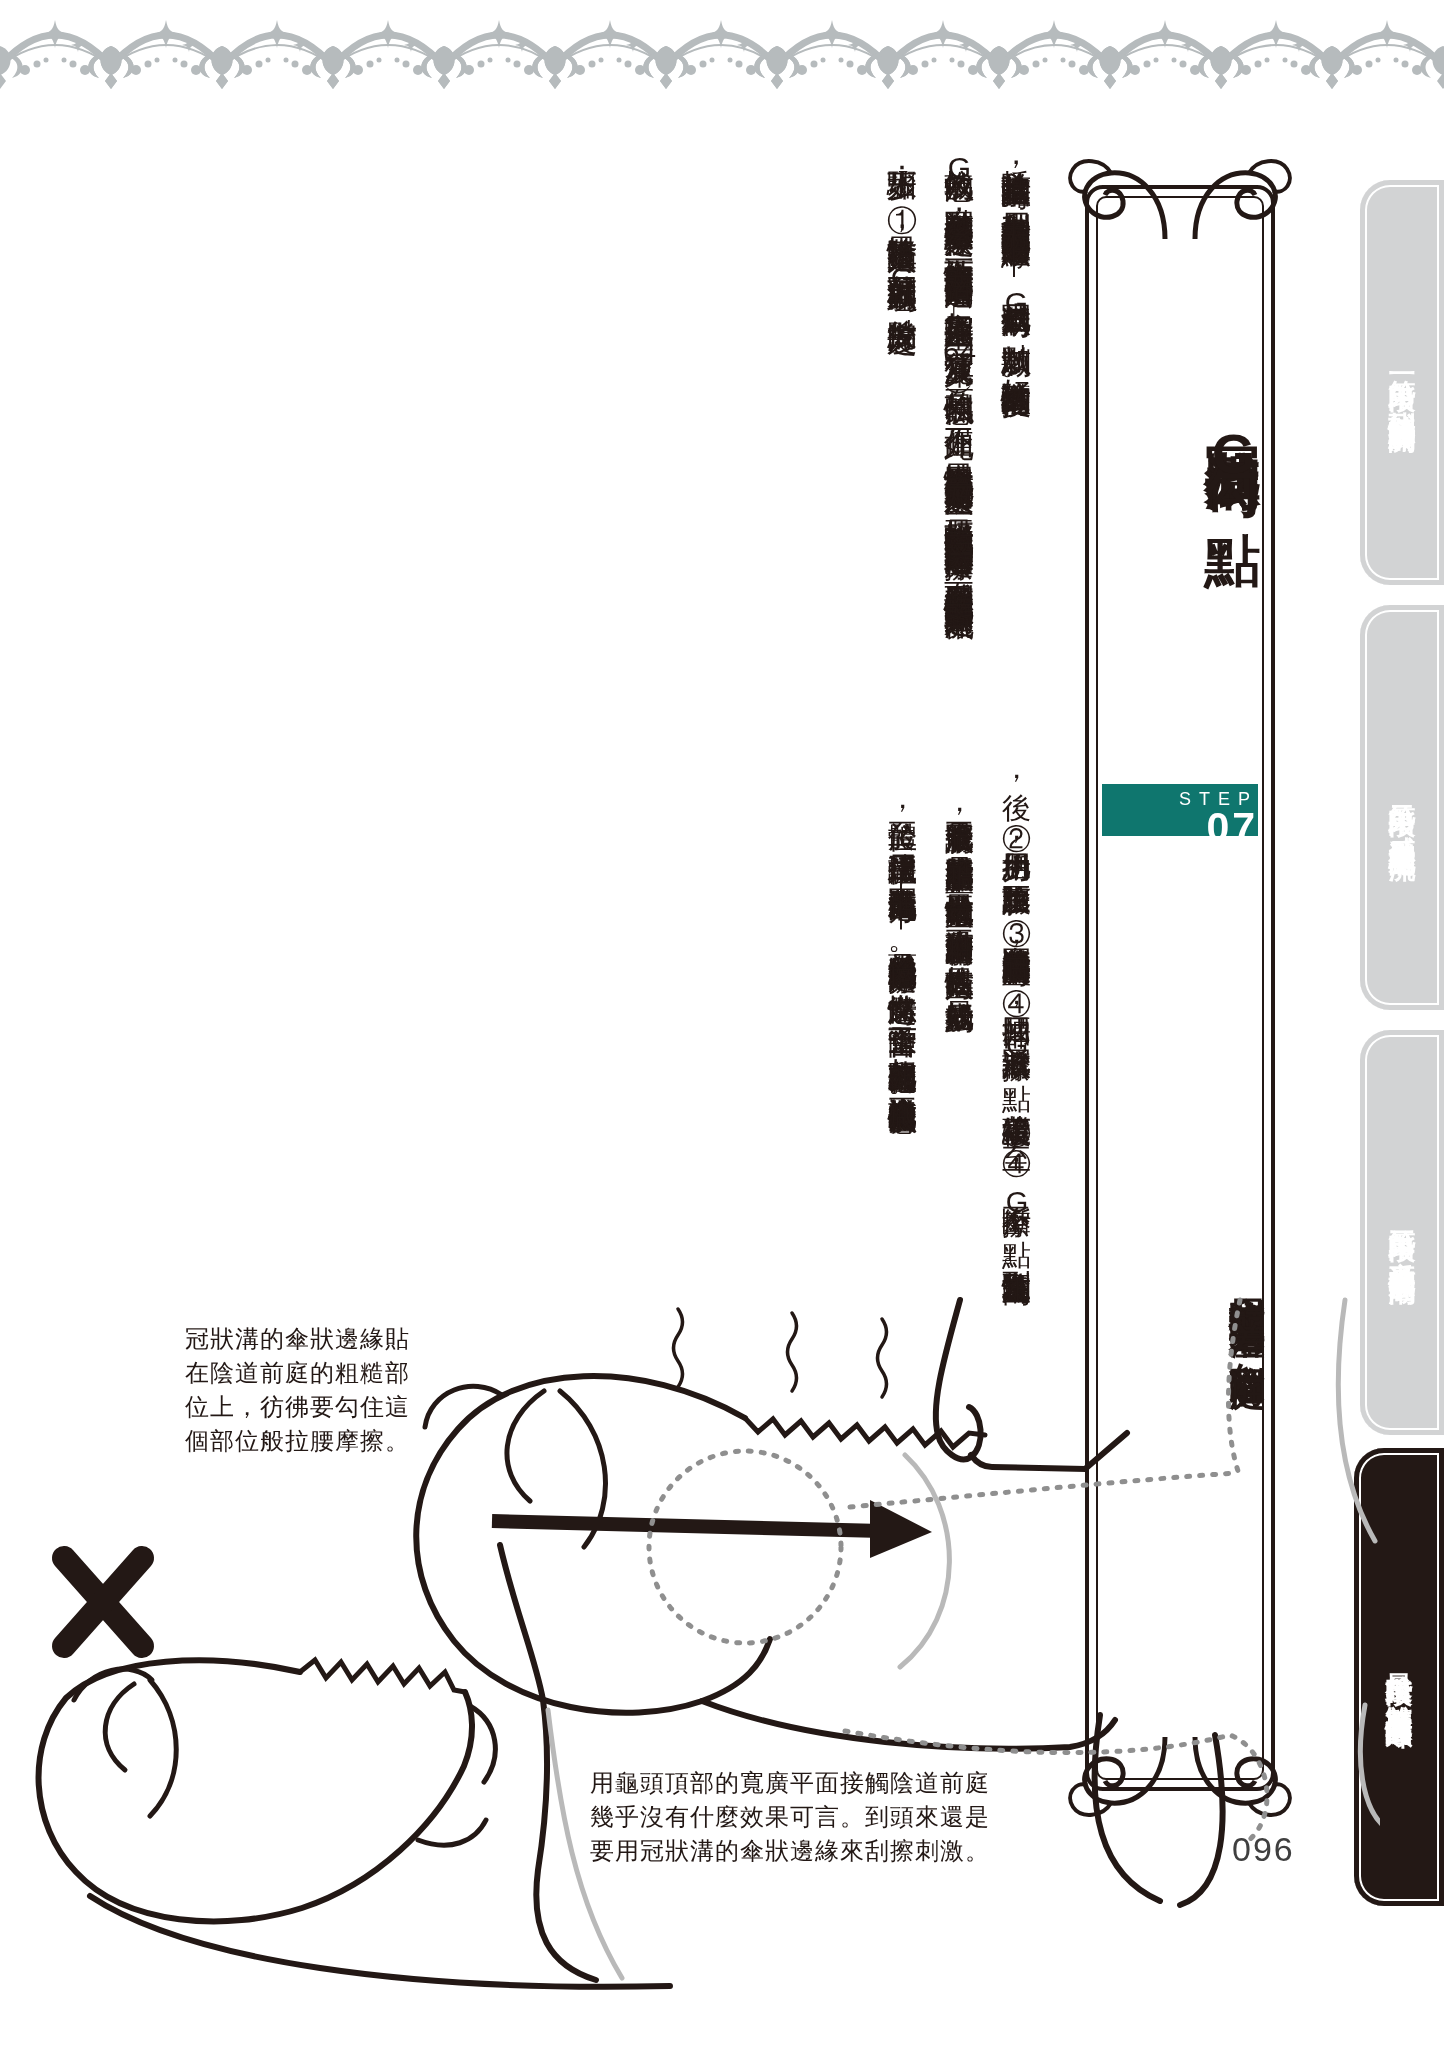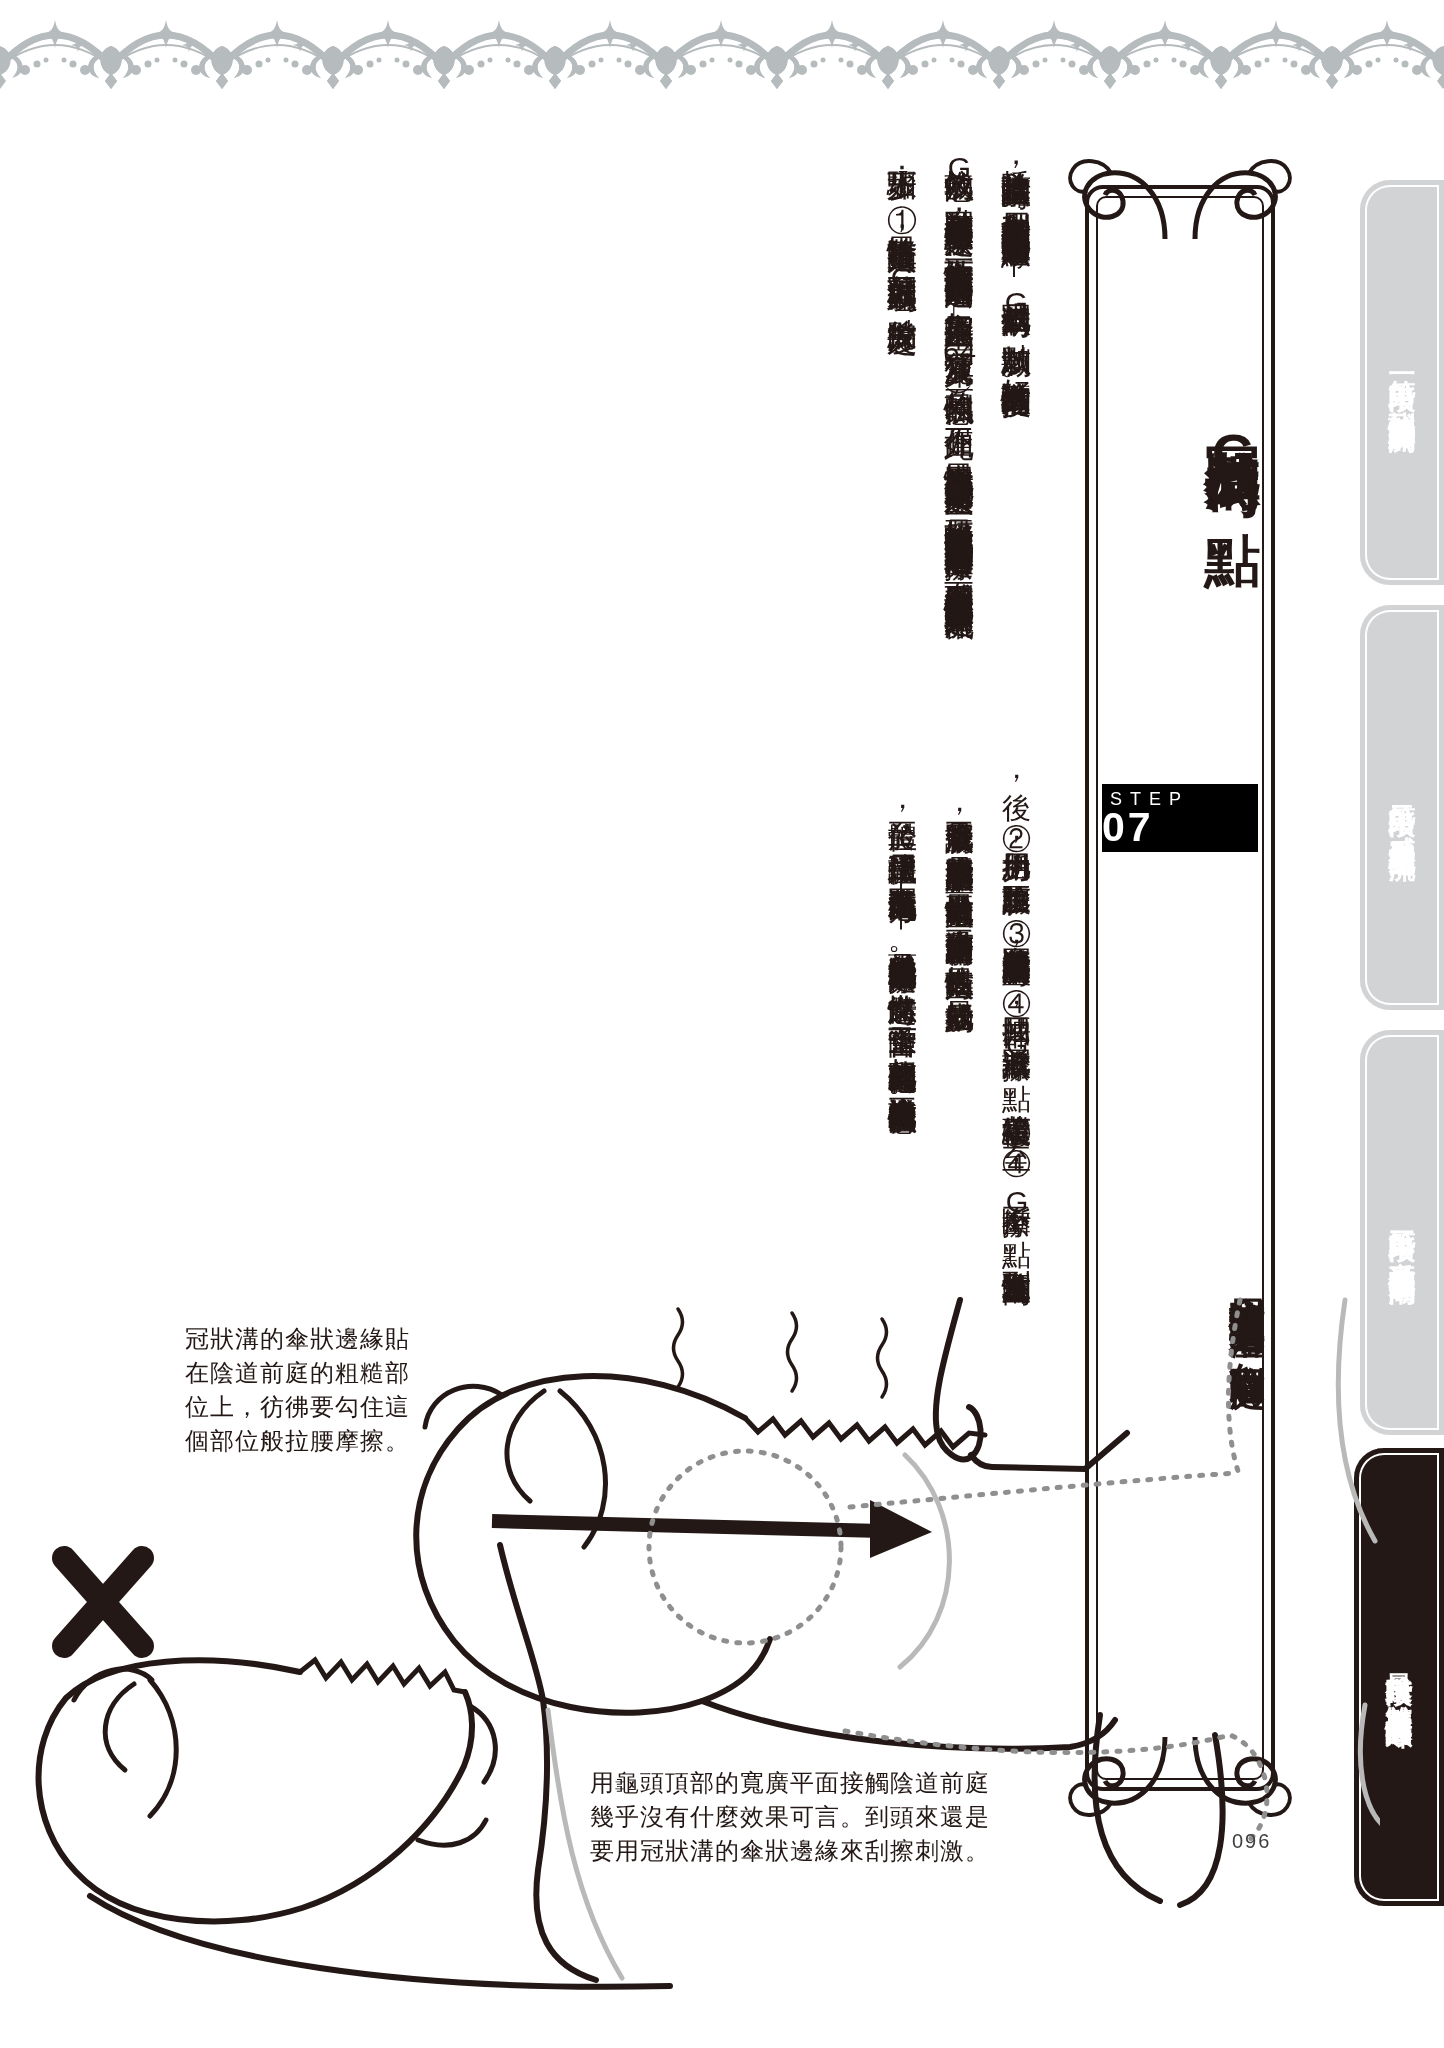--- a/index.html
+++ b/index.html
@@ -36,22 +36,22 @@
   .c-bl { left:-30px; bottom:-32px; transform:scale(-1,-1); }
   .c-br { right:-30px; bottom:-32px; transform:scaleY(-1); }
 
   .box-title {
     position:absolute; left:0; right:0; top:48px; height:420px;
     writing-mode:vertical-rl; text-orientation:upright;
     font-size:56px; font-weight:bold; letter-spacing:4px;
     margin:auto; text-align:start; display:flex; justify-content:center;
   }
   .step {
-    position:absolute; left:13px; right:13px; top:595px; height:68px;
-    background:#000000; color:#fff; text-align:left;
+    position:absolute; left:13px; right:13px; top:595px; height:52px;
+    background:#0f766e; color:#fff; text-align:right;
   }
   .step-label { font-size:18px; letter-spacing:8px; padding-top:5px; padding-left:8px; }
   .step-num   { font-size:41px; font-weight:bold; line-height:0.85; letter-spacing:3px; }
   .box-subtitle {
     position:absolute; left:0; right:0; top:688px; height:860px;
     writing-mode:vertical-rl; font-size:36px; font-weight:bold;
     letter-spacing:2px; display:flex; justify-content:center;
   }
 
   
@@ -74,21 +74,21 @@
   
   .caption { position:absolute; font-size:24px; line-height:1.42; letter-spacing:1px; }
   .caption-1 { left:185px; top:1322px; width:242px; }
   .caption-2 { left:590px; top:1766px; width:400px; }
 
   
   .illu-main { position:absolute; left:170px; top:1295px; width:1210px; height:620px; }
   .illu-bad  { position:absolute; left:30px;  top:1540px; width:680px;  height:470px; }
 
   
-  .pagenum { position:absolute; left:1232px; top:1830px; font-size:20px;
+  .pagenum { position:absolute; left:1232px; top:1830px; font-size:34px;
              letter-spacing:2px; color:#3f3f3f; }
 </style>
 </head>
 <body>
 
 <div class="page">
 
   <svg class="lace" viewBox="0 0 1444 78" preserveAspectRatio="none">
     <defs>
       <g id="lacetile" stroke="#b6bbbd" fill="none">

